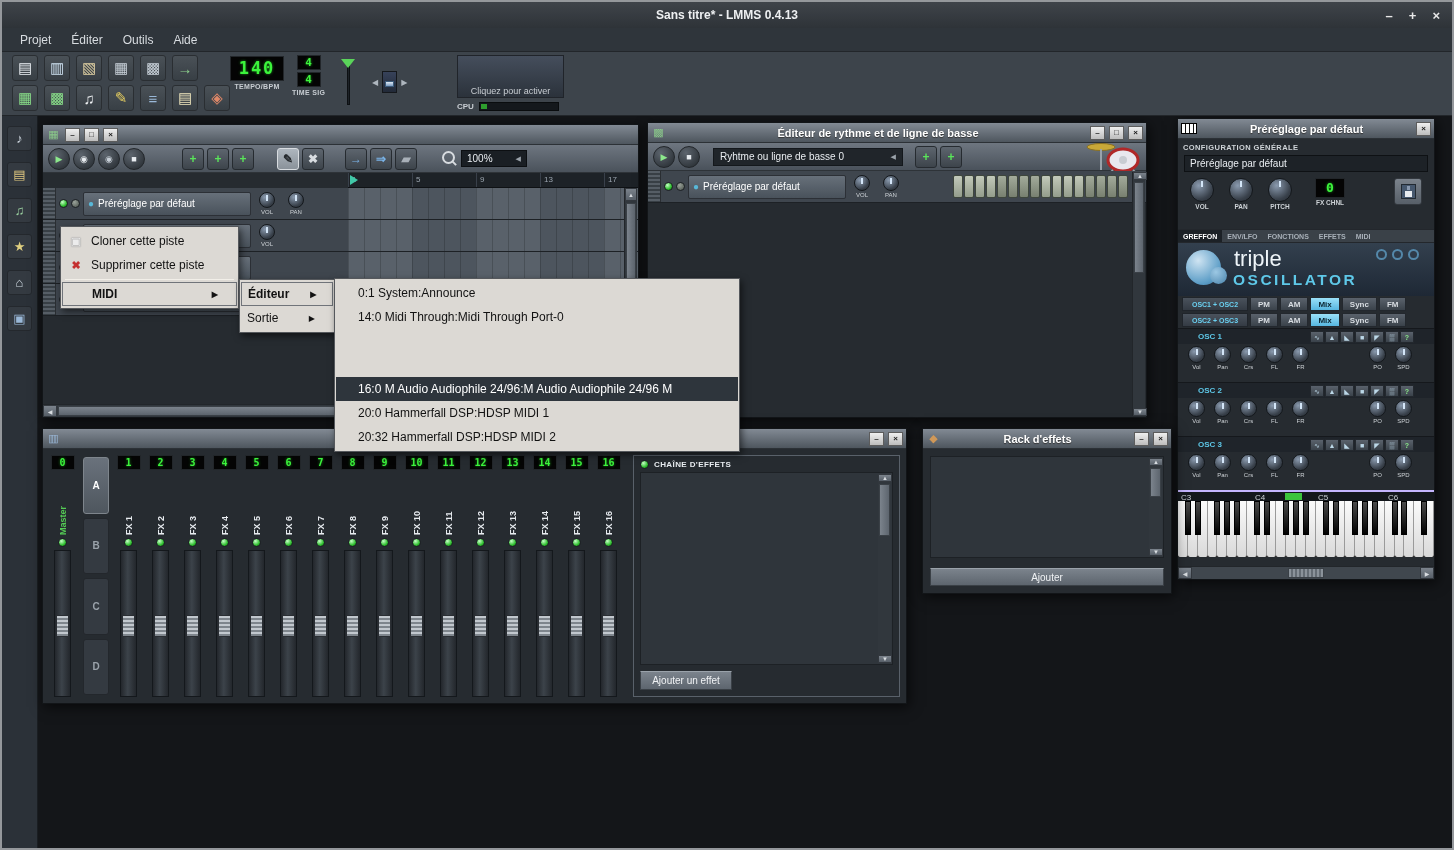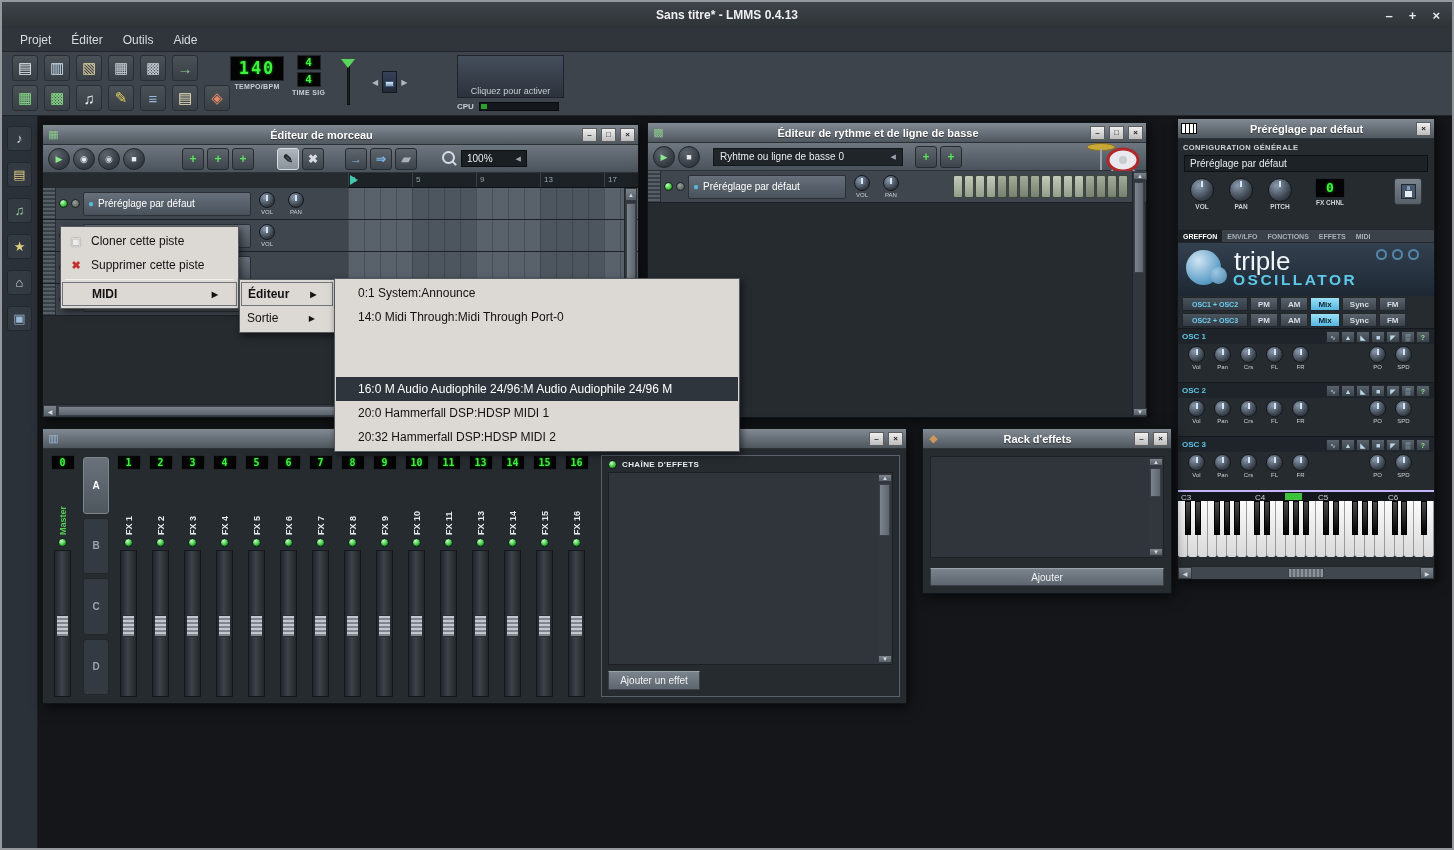--- a/index.html
+++ b/index.html
@@ -177,30 +177,30 @@
   .ptabs { height:14px; display:flex; background:#3a4148; border-top:1px solid #23272c; border-bottom:1px solid #23272c; }
   .ptab { font-size:7px; font-weight:bold; color:#a8b0b8; padding:2.5px 5px; }
   .ptab.active { background:#1c2126; color:#ffffff; }
   .logo { height:53px; position:relative; background:linear-gradient(#33404e,#1e2835); overflow:hidden; flex:0 0 auto; }
   .lc1 { position:absolute; left:8px; top:7px; width:35px; height:35px; border-radius:50%;
          background:radial-gradient(circle at 35% 30%, #cfe4f2, #5a9cc6 70%, #3a6c94); }
   .lc2 { position:absolute; left:32px; top:24px; width:17px; height:17px; border-radius:50%;
          background:radial-gradient(circle at 35% 30%, #9cc8e4, #4a84ac); }
   .lring { position:absolute; width:11px; height:11px; border:2px solid #54main88aa; border:2px solid #5488aa; border-radius:50%; top:6px; }
   .lr1 { left:198px; } .lr2 { left:214px; } .lr3 { left:230px; }
-  .ltriple { position:absolute; left:56px; top:3px; font-size:26px; color:#eef4f8; }
+  .ltriple { position:absolute; left:56px; top:3px; font-size:22px; color:#eef4f8; }
   .losc { position:absolute; left:55px; top:28px; font-size:15.5px; font-weight:bold; letter-spacing:2.5px; color:#5ec8e8; }
   .mod-row { height:16px; display:flex; align-items:center; padding:0 4px; gap:2px; }
   .mod-label { width:66px; height:14px; font-size:7px; font-weight:bold; color:#6ad0f0; text-align:center;
                line-height:13px; background:linear-gradient(#4a525c,#343b44); border:1px solid #20252b; }
   .mod-btn { height:14px; font-size:8px; font-weight:bold; color:#d8dde2; padding:0 7px; line-height:13px;
              background:linear-gradient(#5a626c,#3a424a); border:1px solid #23282e; }
   .mod-btn.active { background:linear-gradient(#9ae0f8,#56b6e0); color:#0a2430; }
   .osc-sec { height:54px; border-top:1px solid #15181c; flex:0 0 auto; }
-  .osc-head { height:15px; display:flex; align-items:center; background:#1f242a; padding:0 4px; }
+  .osc-head { height:15px; display:flex; align-items:center; background:#1f242a; padding:0 20px; }
   .osc-title { font-size:8px; font-weight:bold; color:#5ec8e8; }
   .waves { margin-left:auto; display:flex; gap:1px; }
   .wave-btn { width:14px; height:12px; font-size:7px; line-height:11px; text-align:center; color:#bcd8e8;
               background:linear-gradient(#5a626c,#3a424a); border:1px solid #23282e; }
   .wave-btn:last-child { color:#8ae88a; font-weight:bold; }
   .osc-knobs { display:flex; align-items:flex-start; padding:2px 8px 0 10px; }
   .kgroup { display:flex; gap:9px; }
   .kgroup.right { margin-left:auto; margin-right:14px; gap:9px; }
   .oknob { display:flex; flex-direction:column; align-items:center; }
   .oklabel { font-size:6px; color:#cdd2d6; margin-top:1px; }
@@ -395,21 +395,20 @@
         </div>
 
         <div class="side-btn">
           <span class="glyph" style="color:#9ab8d8">▣</span>
         </div>
       </div>
 
     <div class="mdi" id="win-song">
       <div class="mdi-tb">
         <span class="mdi-icon" style="color:#8ac88a">▦</span>
-        <span class="mdi-title">Éditeur de morceau</span>
         <span class="mdi-btn">–</span>
         <span class="mdi-btn">□</span>
         <span class="mdi-btn">×</span>
       </div>
       <div class="win-toolbar">
         <span style="display:flex">
 
             <span class="round-btn">
               <span class="glyph" style="color:#8ce88c">▶</span>
             </span>
@@ -1075,20 +1074,28 @@
 
             <div class="chan">
               <div class="chan-led led">11</div>
               <div class="vlabel">FX 11</div>
               <span class="chan-dot"></span>
               <div class="fader">
                 <div class="fader-handle"></div>
               </div>
             </div>
 
+            <div class="chan">
+              <div class="chan-led led">12</div>
+              <div class="vlabel">FX 12</div>
+              <span class="chan-dot"></span>
+              <div class="fader">
+                <div class="fader-handle"></div>
+              </div>
+            </div>
 
             <div class="chan">
               <div class="chan-led led">13</div>
               <div class="vlabel">FX 13</div>
               <span class="chan-dot"></span>
               <div class="fader">
                 <div class="fader-handle"></div>
               </div>
             </div>
 

